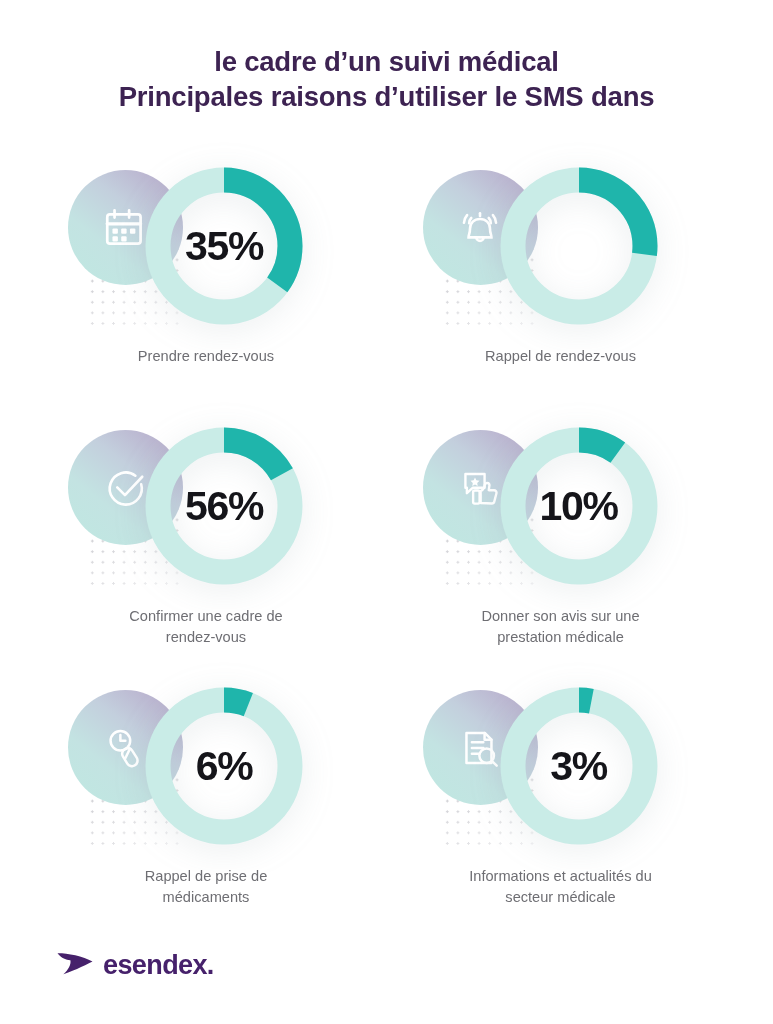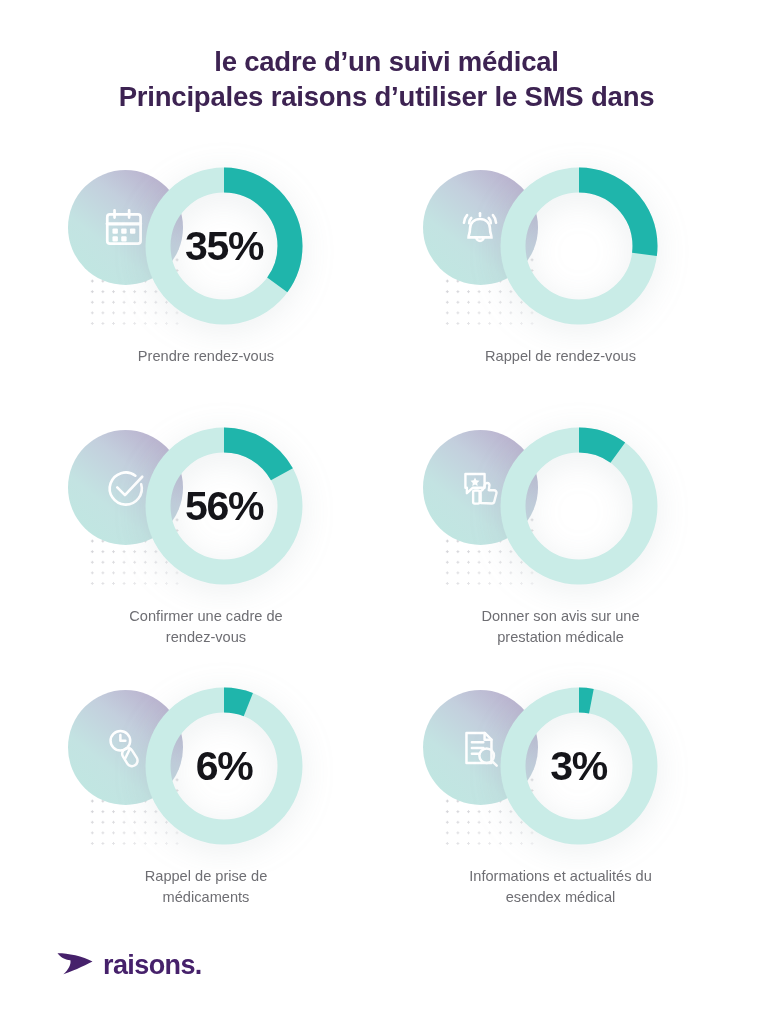--- a/index.html
+++ b/index.html
@@ -260,20 +260,23 @@
             <rect x="17.4" y="26.4" width="6.2" height="12.6" rx="1.5" fill="none"></rect>
           </svg>
         </span>
       </div>
       <div class="donut">
         <svg viewBox="0 0 160 160">
           <circle cx="80" cy="80" r="66" fill="none" stroke="#c9ece7" stroke-width="25"></circle>
           <circle cx="80" cy="80" r="66" fill="none" stroke="#1fb5ab" stroke-width="25" transform="rotate(-90 80 80)" stroke-dasharray="41.47 373.22"></circle>
         </svg>
       </div>
+      <div class="donut-center">
+        <span class="donut-value">10%</span>
+      </div>
       <div class="stat-label">
         <span>Donner son avis sur une</span><br>
         <span>prestation médicale</span>
       </div>
     </div>
   </div>
 
   <div class="stat-cell col-left">
     <div class="stat-art">
       <div class="dot-grid"></div>
@@ -321,28 +324,28 @@
         <svg viewBox="0 0 160 160">
           <circle cx="80" cy="80" r="66" fill="none" stroke="#c9ece7" stroke-width="25"></circle>
           <circle cx="80" cy="80" r="66" fill="none" stroke="#1fb5ab" stroke-width="25" transform="rotate(-90 80 80)" stroke-dasharray="12.44 402.25"></circle>
         </svg>
       </div>
       <div class="donut-center">
         <span class="donut-value">3%</span>
       </div>
       <div class="stat-label">
         <span>Informations et actualités du</span><br>
-        <span>esendex médical</span>
+        <span>secteur médicale</span>
       </div>
     </div>
   </div>
 
 </div>
 
 <div class="footer">
   <span class="logo-mark">
     <svg width="38" height="26" viewBox="0 0 38 26">
       <path d="M1.5 3.2 C10 3.0 27 5.6 36.5 11.6 C27.5 16.2 14 22.6 7.4 24.2
                C12.6 19.4 15.2 14.6 14.4 10.2 C8.6 10.0 4.2 6.6 1.5 3.2 Z" fill="#46216b"></path>
     </svg>
   </span>
-  <span class="logo-word">raisons.</span>
+  <span class="logo-word">esendex.</span>
 </div>
 
 </body></html>

